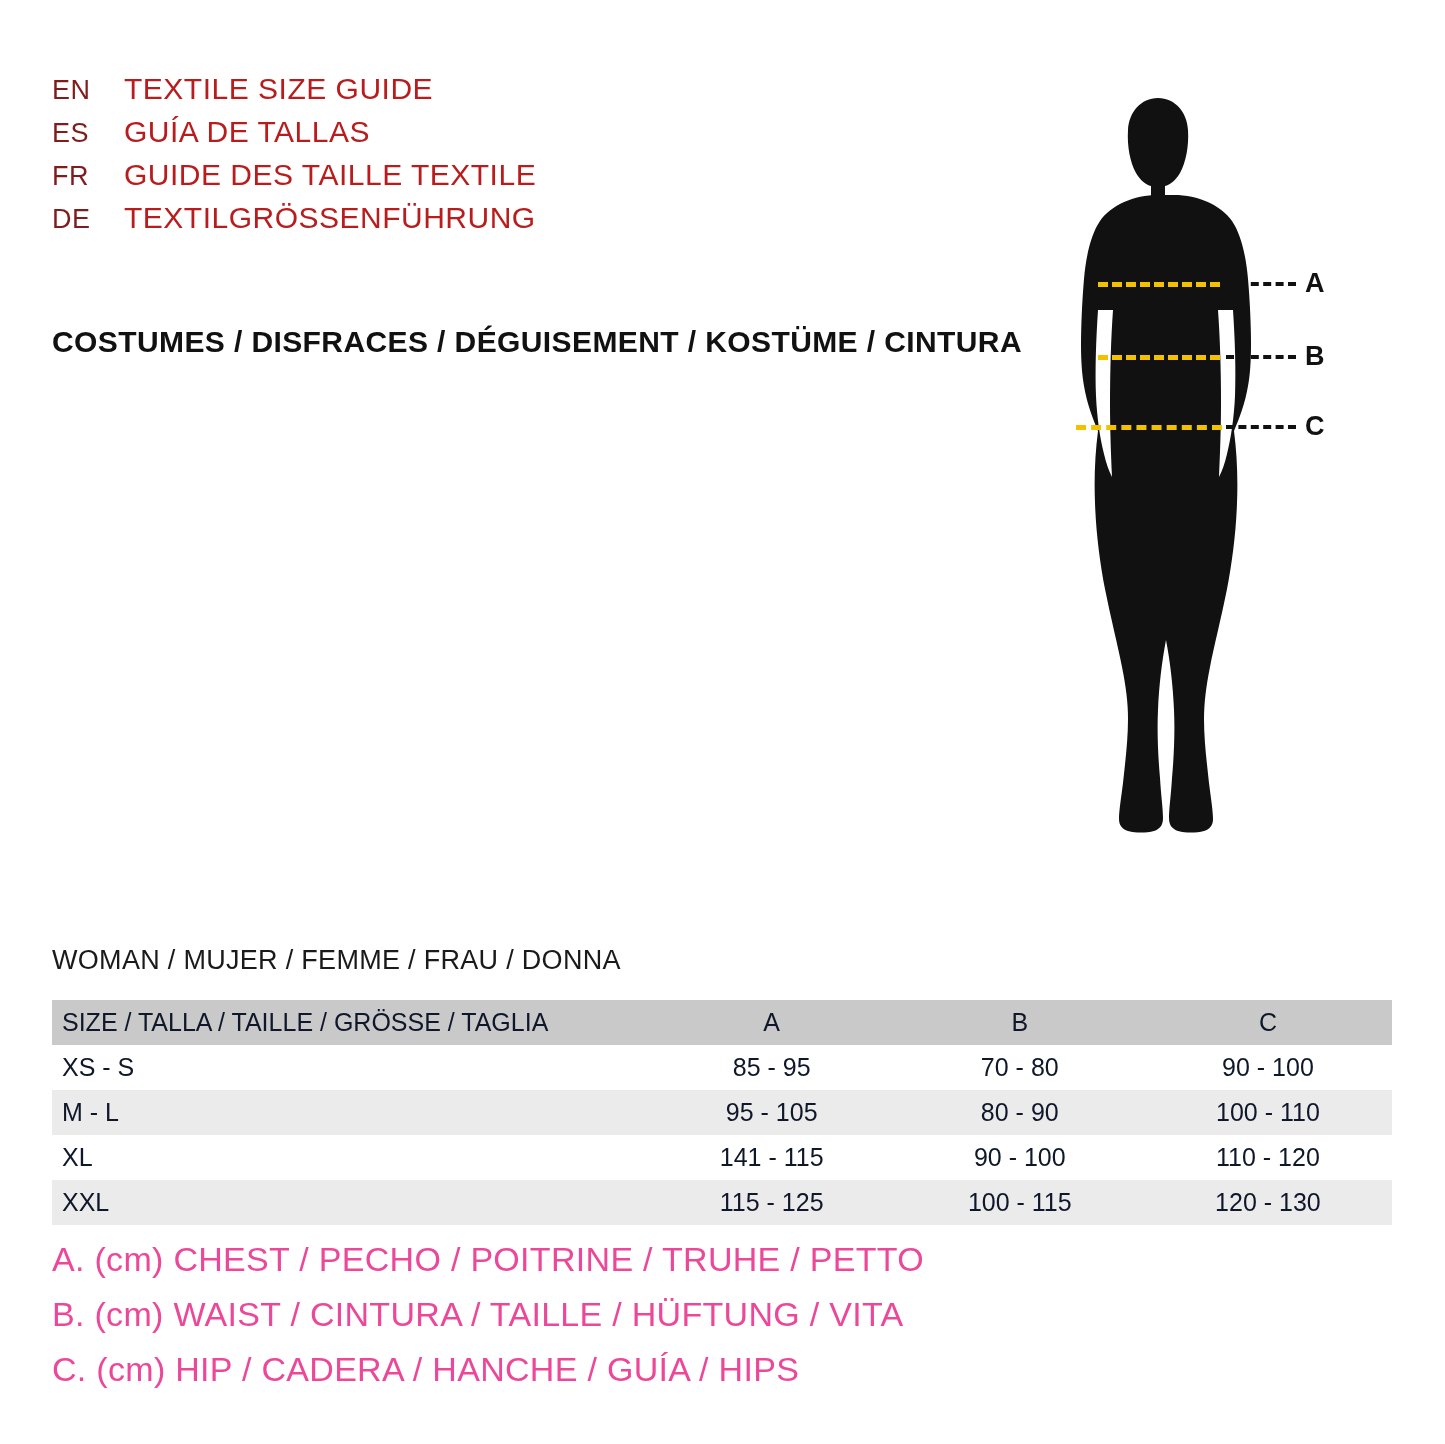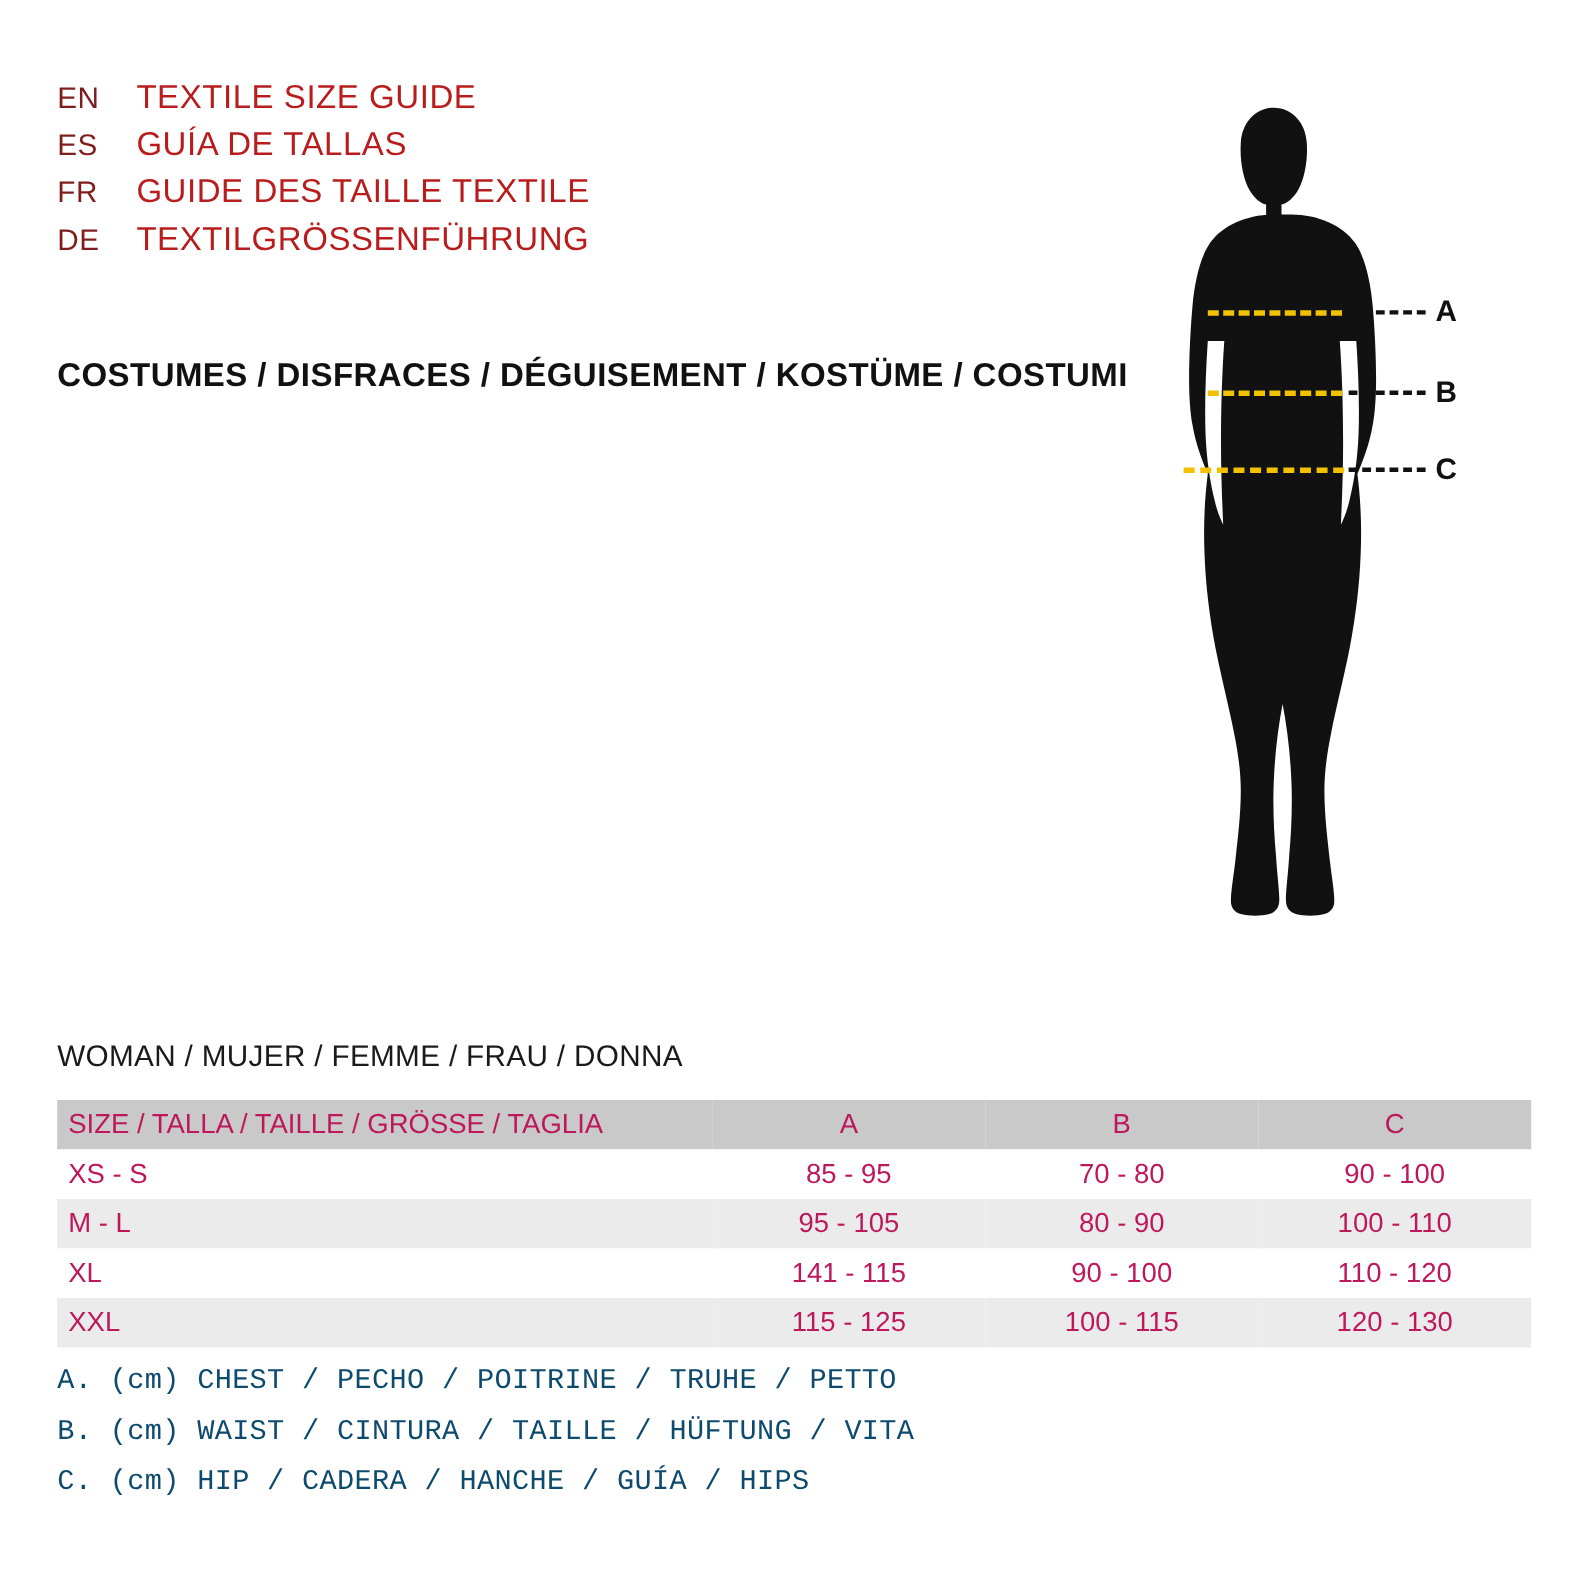--- a/index.html
+++ b/index.html
@@ -92,21 +92,21 @@
     color: #1a1a1a;
     white-space: nowrap;
   }
   table.size-table {
     position: absolute;
     left: 52px;
     top: 1000px;
     width: 1340px;
     border-collapse: collapse;
     font-size: 25px;
-    color: #be185d;
+    color: #0f172a;
   }
   table.size-table th,
   table.size-table td {
     padding: 8px 0 8px 0;
     font-weight: normal;
     text-align: center;
   }
   table.size-table th:first-child,
   table.size-table td:first-child {
     text-align: left;
@@ -127,26 +127,25 @@
   .col-c { width: 250px; }
 
   
   .legend {
     position: absolute;
     left: 52px;
     top: 1240px;
     width: 1000px;
   }
   .legend-line {
-    font-size: 26px;
+    font-size: 34px;
     letter-spacing: 0.3px;
-    color: #0c4a6e;
+    color: #ec4899;
     margin-bottom: 16px;
     white-space: nowrap;
-    font-family: Liberation Mono, monospace;
   }
 </style>
 </head>
 <body>
 
 <div class="lang-block">
   <div class="lang-row">
     <span class="lang-code">EN</span>
     <span class="lang-text">TEXTILE SIZE GUIDE</span>
   </div>
@@ -157,21 +156,21 @@
   <div class="lang-row">
     <span class="lang-code">FR</span>
     <span class="lang-text">GUIDE DES TAILLE TEXTILE</span>
   </div>
   <div class="lang-row">
     <span class="lang-code">DE</span>
     <span class="lang-text">TEXTILGRÖSSENFÜHRUNG</span>
   </div>
 </div>
 
-<div class="section-title">COSTUMES / DISFRACES / DÉGUISEMENT / KOSTÜME / COSTUMI</div>
+<div class="section-title">COSTUMES / DISFRACES / DÉGUISEMENT / KOSTÜME / CINTURA</div>
 
 <div class="figure-area">
 
   <svg class="figure-svg" width="400" height="830" viewBox="0 0 400 830">
     <g fill="#111111">
 
       <path d="M148 38 c-17 0 -29 14 -30 32 c-1 16 2 32 8 43 c4 7 10 12 15 13 l0 12 c-7 4 -14 8 -20 12 l54 0 c-6 -4 -13 -8 -20 -12 l0 -12 c5 -1 11 -6 15 -13 c6 -11 9 -27 8 -43 c-1 -18 -13 -32 -30 -32 z"></path>
 
       <path d="M148 135
                c-24 0 -47 10 -58 26

